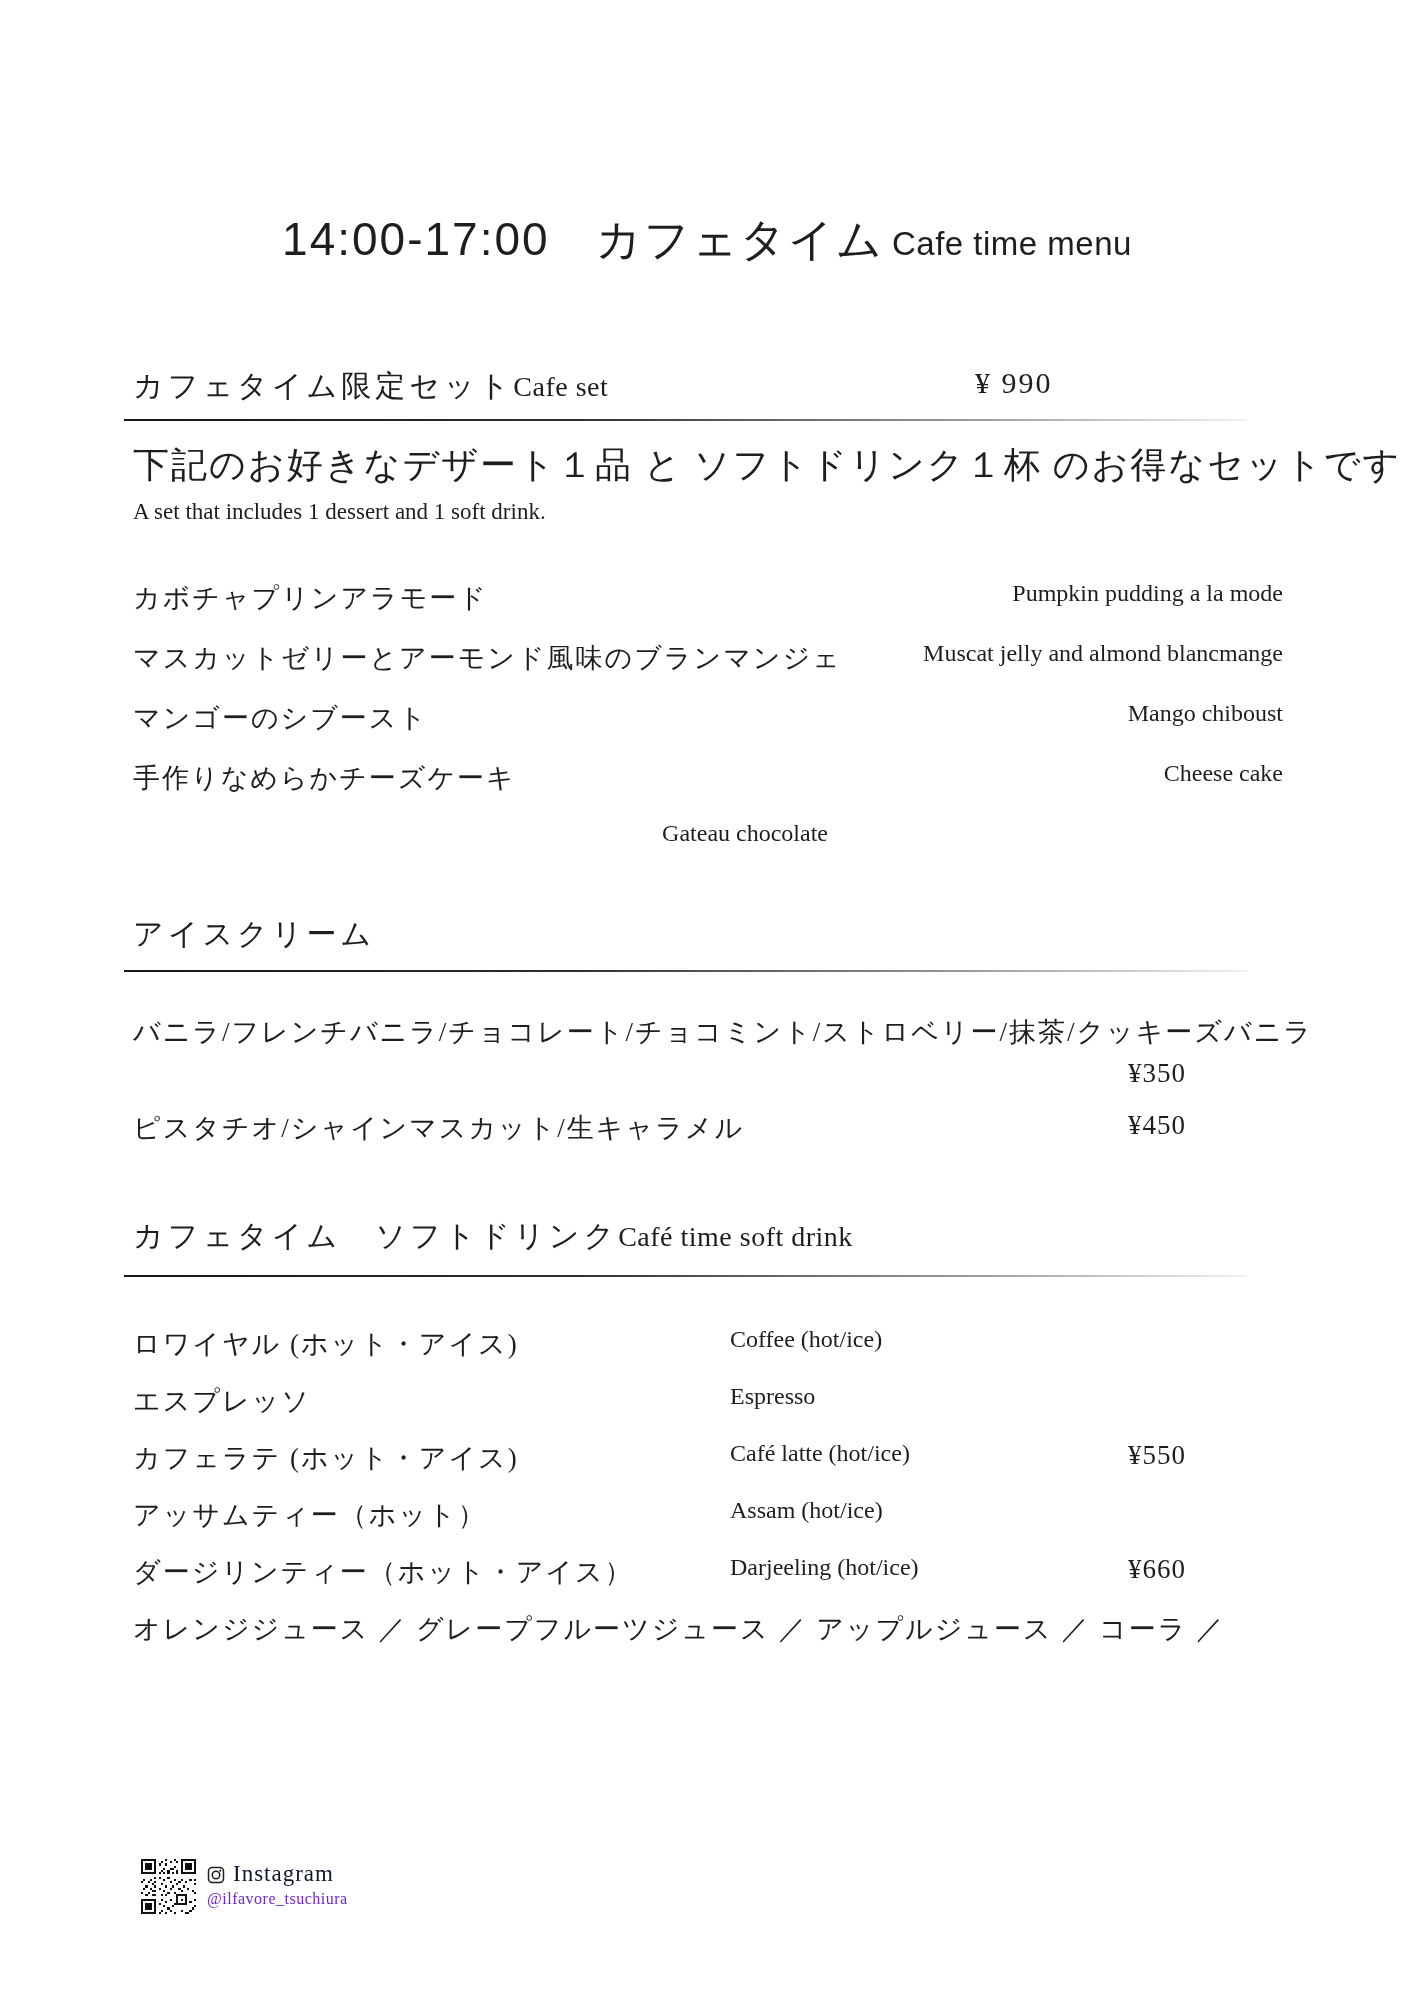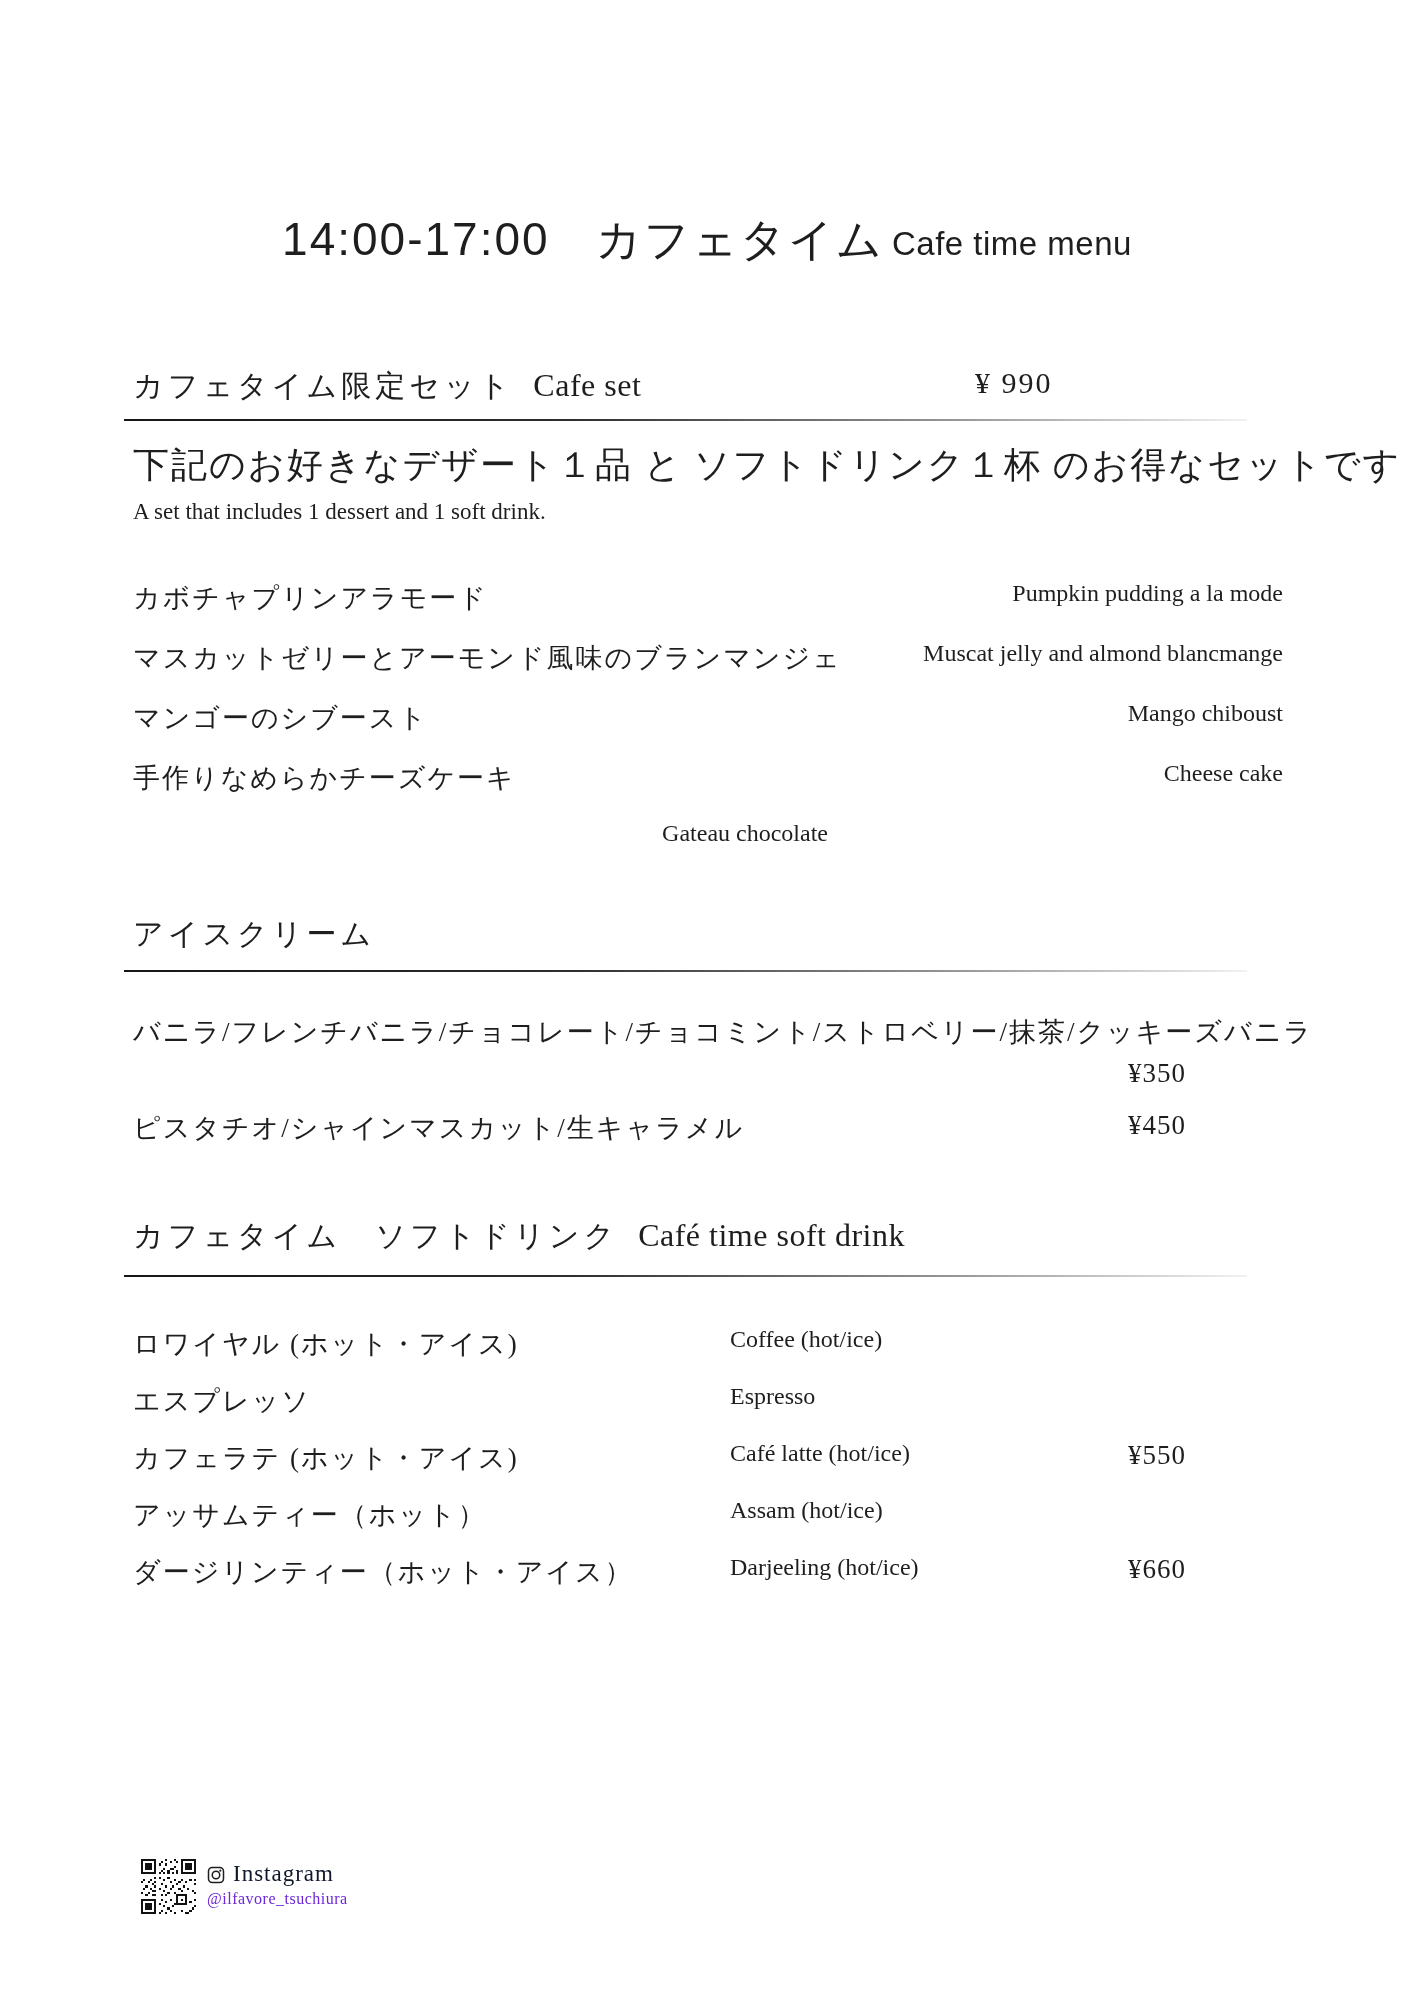--- a/index.html
+++ b/index.html
@@ -27,21 +27,21 @@
   
   .rule {
     position: absolute;
     left: 124px;
     width: 1123px;
     height: 2px;
     background: linear-gradient(90deg, #161616 0%, #2e2e2e 40%, #9a9a9a 75%, #e3e3e3 96%, #f2f2f2 100%);
   }
   .jp { letter-spacing: 2px; }
   .sec-head-jp { font-size: 30px; letter-spacing: 4px; }
-  .sec-head-en { font-size: 32px; letter-spacing: 0.5px; margin-left: 20px; }
+  .sec-head-en { font-size: 28px; letter-spacing: 0.5px; }
   .price { font-size: 27px; letter-spacing: 1px; }
 
   
   .sec1-header { position: absolute; top: 366px; left: 133px; width: 1150px; white-space: nowrap; }
   .sec1-price  { position: absolute; left: 842px; top: 0; font-size: 30px; letter-spacing: 2px; }
   .rule1 { top: 419px; }
   .desc-jp { position: absolute; top: 441px; left: 133px; font-size: 36px; white-space: nowrap; }
   .desc-en { position: absolute; top: 499px; left: 133px; font-size: 23px; }
 
   .dessert-list { position: absolute; top: 580px; left: 133px; width: 1150px; }
@@ -144,20 +144,23 @@
     <div class="drink-row">
       <div class="drink-jp jp">アッサムティー（ホット）</div>
       <div class="drink-en">Assam (hot/ice)</div>
       <div class="price"></div>
     </div>
     <div class="drink-row">
       <div class="drink-jp jp">ダージリンティー（ホット・アイス）</div>
       <div class="drink-en">Darjeeling (hot/ice)</div>
       <div class="price">¥660</div>
     </div>
+    <div class="drink-row">
+      <div class="drink-jp jp wide">オレンジジュース ／ グレープフルーツジュース ／ アップルジュース ／ コーラ ／</div>
+    </div>
   </div>
 
   <svg class="qr" viewBox="0 0 25 25" shape-rendering="crispEdges">
     <rect x="0" y="0" width="25" height="25" fill="#ffffff"></rect>
     <g fill="#111111">
       <path d="M9 1h1v1H9z M11 0h1v1h-1z M13 1h1v1h-1z M15 0h1v1h-1z M16 1h1v1h-1z M8 2h1v1H8z M11 2h1v1h-1z M13 4h1v1h-1z M10 4h1v1h-1z M12 5h1v1h-1z M14 4h1v1h-1z M9 5h1v1H9z M15 3h1v1h-1z M16 5h1v1h-1z
                M8 6h1v1H8z M10 6h1v1h-1z M12 6h1v1h-1z M14 6h1v1h-1z M16 6h1v1h-1z
                M6 8h1v1H6z M6 10h1v1H6z M6 12h1v1H6z M6 14h1v1H6z M6 16h1v1H6z
                M1 9h1v1H1z M3 10h1v1H3z M2 12h1v1H2z M4 13h1v1H4z M0 15h1v1H0z M2 16h1v1H2z M5 11h1v1H5z M5 14h1v1H5z M1 13h1v1H1z M3 15h1v1H3z M4 9h1v1H4z M0 10h1v1H0z M5 16h1v1H5z
                M8 8h1v1H8z M10 9h1v1h-1z M12 8h1v1h-1z M9 11h1v1H9z M11 12h1v1h-1z M13 10h1v1h-1z M15 9h1v1h-1z M14 12h1v1h-1z M16 11h1v1h-1z M8 13h1v1H8z M10 14h1v1h-1z M12 15h1v1h-1z M13 13h1v1h-1z M15 15h1v1h-1z M17 10h1v1h-1z M17 13h1v1h-1z M9 16h1v1H9z M11 16h1v1h-1z

